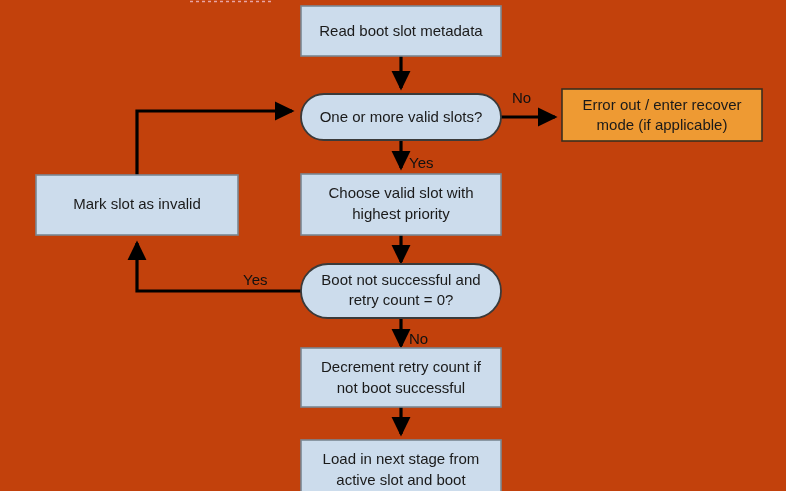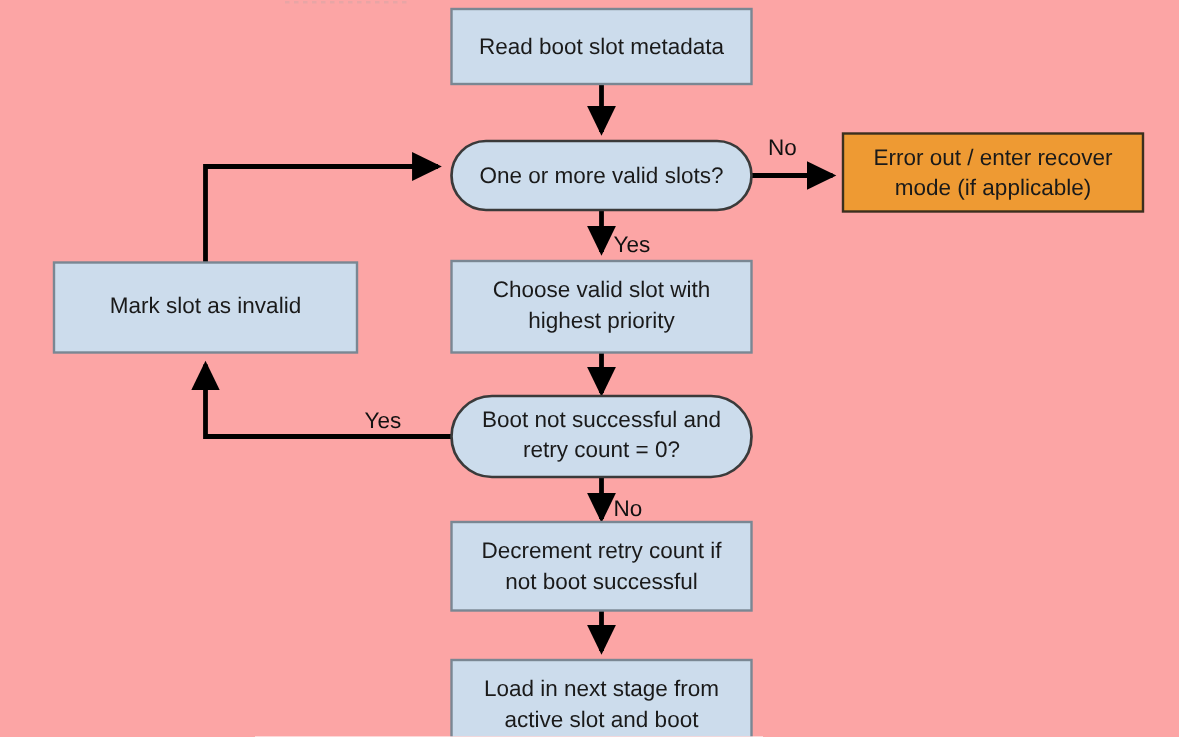--- a/index.html
+++ b/index.html
@@ -8,21 +8,21 @@
     padding: 0;
     background: #ffffff;
   }
   body {
     font-family: "Liberation Sans", sans-serif;
   }
   #canvas {
     position: relative;
     width: 786px;
     height: 491px;
-    background: #fca5a5;
+    background: #c2410c;
     overflow: hidden;
   }
   svg.flow {
     position: absolute;
     top: 0;
     left: 0;
     width: 786px;
     height: 491px;
     display: block;
   }

